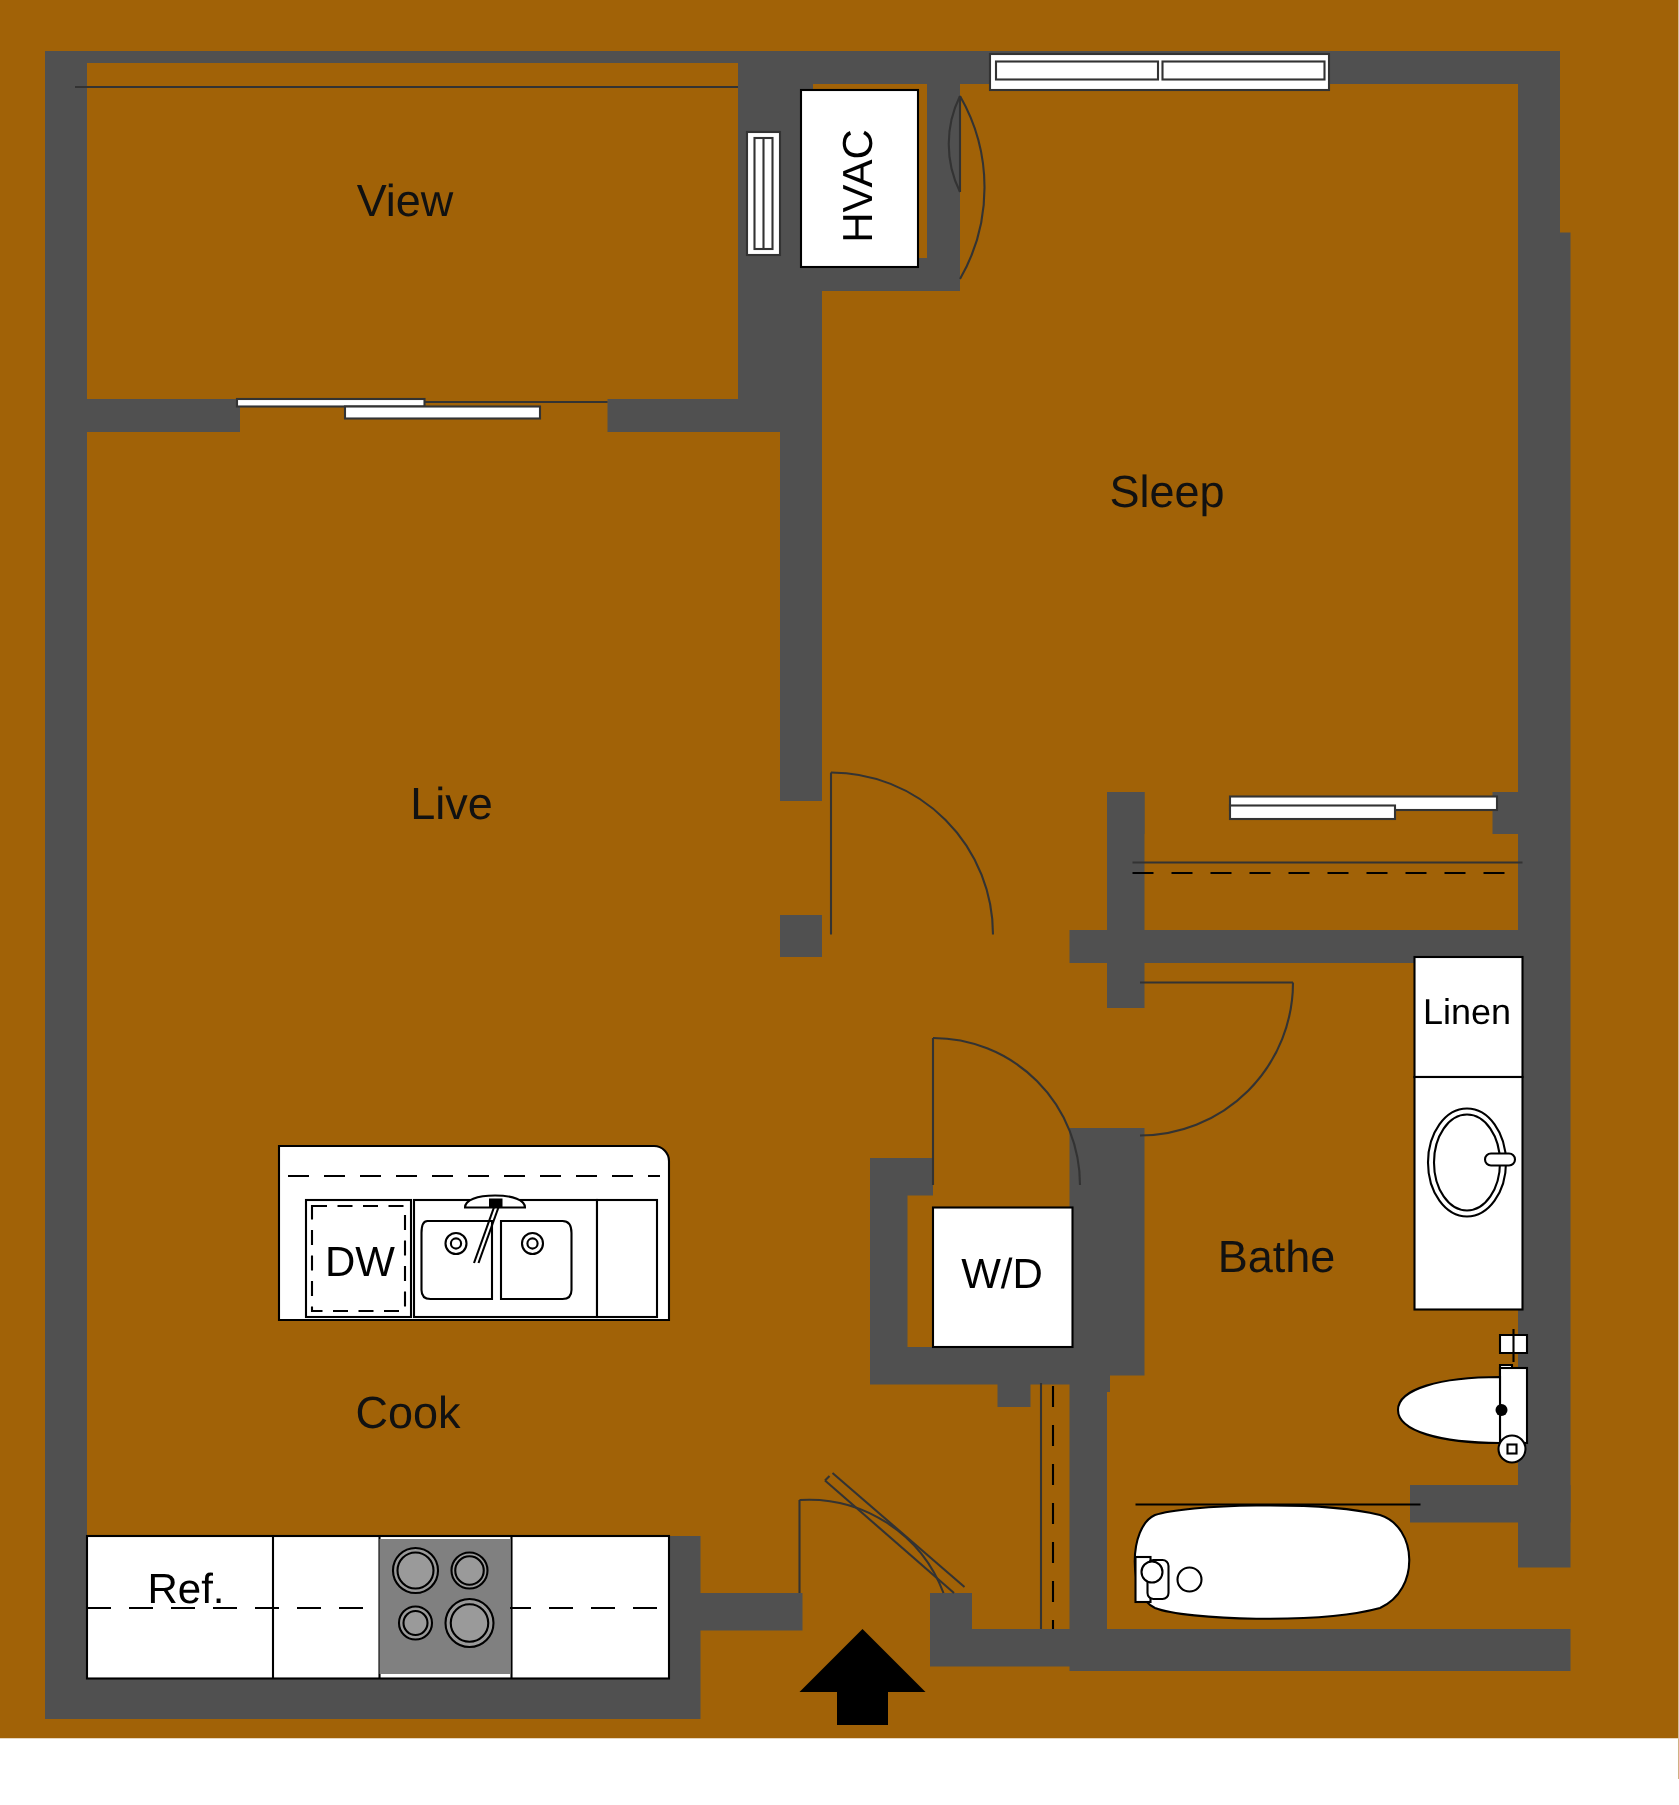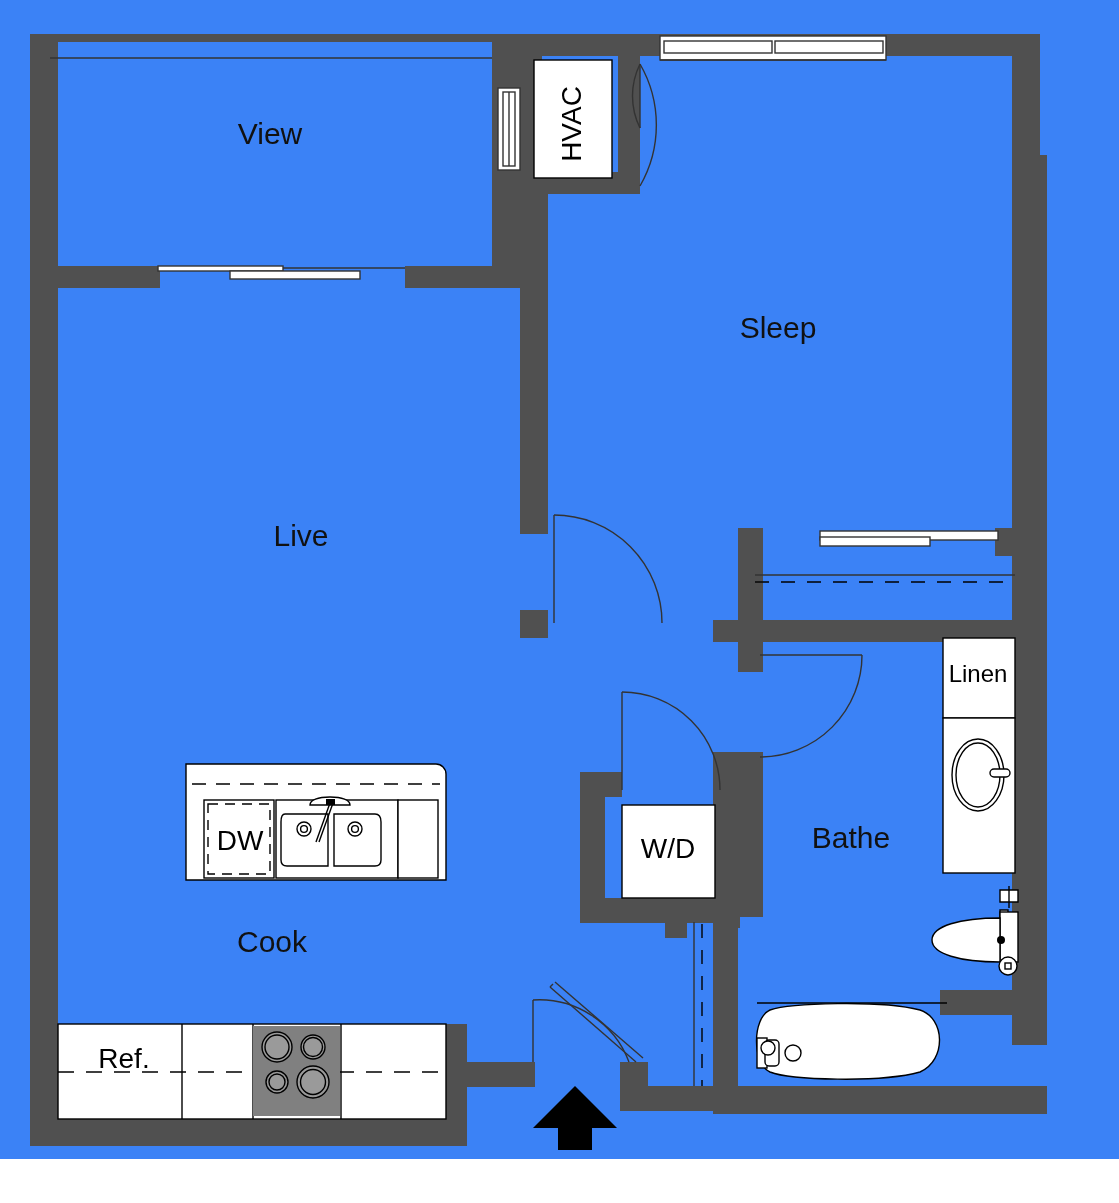--- a/index.html
+++ b/index.html
@@ -8,21 +8,21 @@
     padding: 0;
     background: #ffffff;
   }
   body {
     font-family: "Liberation Sans", sans-serif;
   }
   #plan-root {
     position: relative;
     width: 1119px;
     height: 1159px;
-    background: #3b82f6;
+    background: #a16207;
     overflow: hidden;
   }
   #plan-svg {
     display: block;
     width: 1119px;
     height: 1203px;
   }
   .room-label {
     font-family: "Liberation Sans", sans-serif;
     font-size: 30px;

